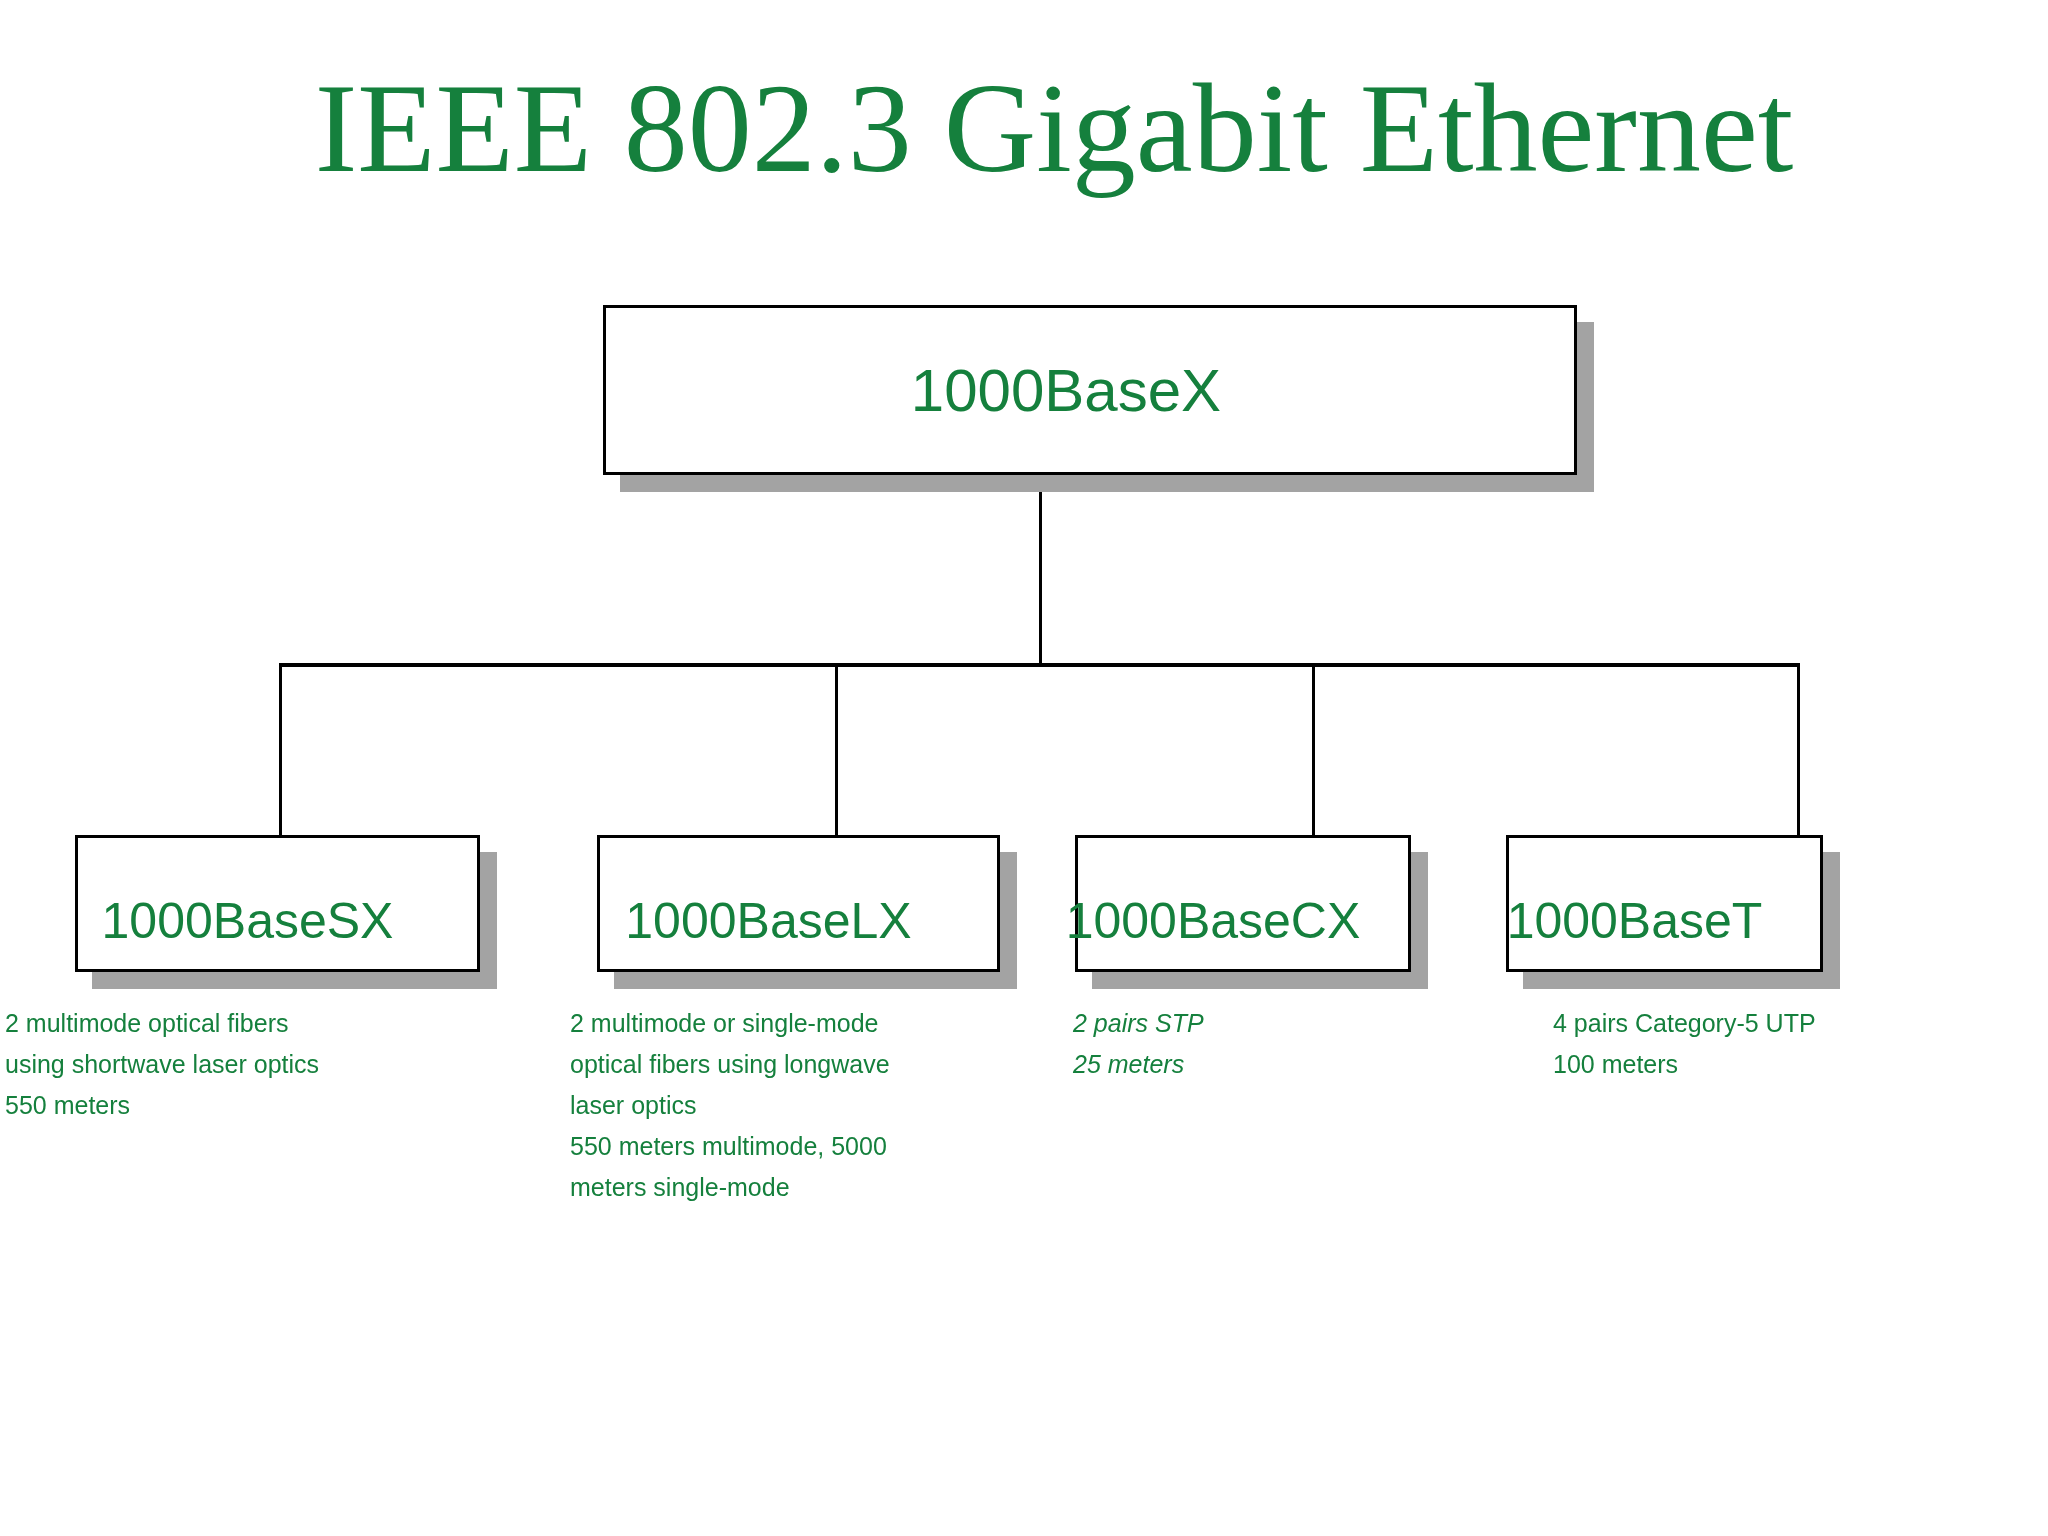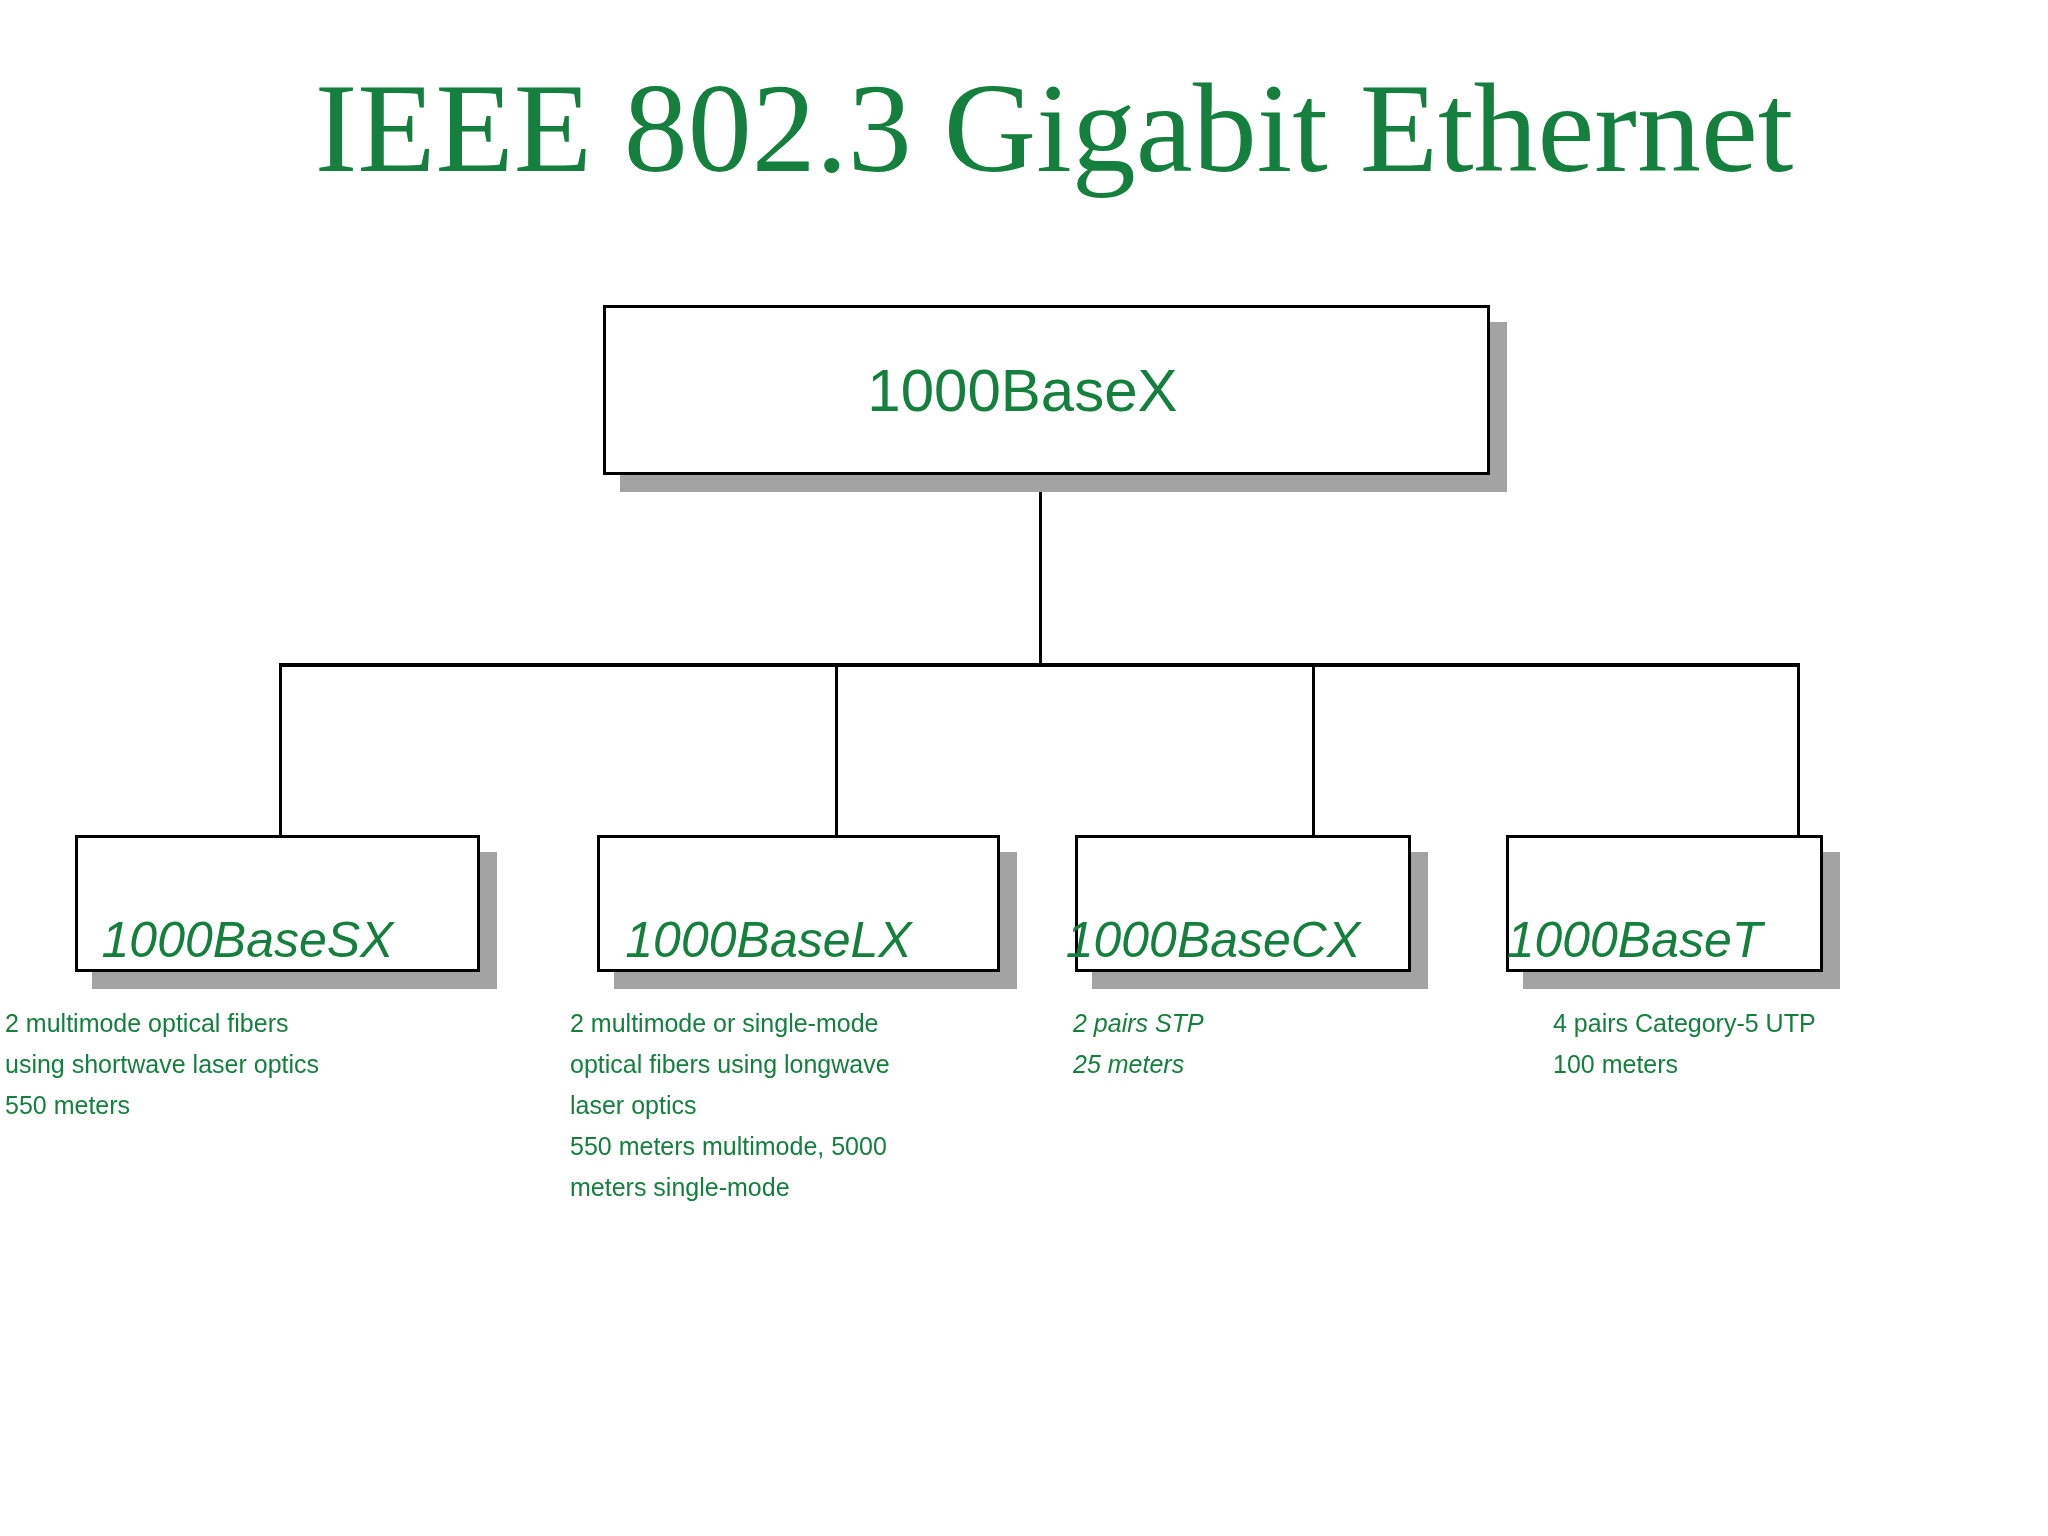--- a/index.html
+++ b/index.html
@@ -29,32 +29,31 @@
     box-sizing: border-box;
     background: #ffffff;
     border: 3px solid #000000;
     box-shadow: 17px 17px 0 0 #a3a3a3;
     z-index: 2;
     display: flex;
     justify-content: center;
     white-space: nowrap;
   }
   .node-root {
-    left: 603px; top: 305px; width: 887px; height: 170px;
+    left: 603px; top: 305px; width: 974px; height: 170px;
     align-items: center;
     padding-right: 48px;
     font-size: 60px;
   }
   .node-child {
     top: 835px; height: 137px;
-    align-items: flex-end;
+    align-items: center;
     padding-top: 34px;
     padding-right: 60px;
     font-size: 50px;
-    font-style: italic;
   }
   #child-sx { left: 75px;   width: 405px; }
   #child-lx { left: 597px;  width: 403px; }
   #child-cx { left: 1075px; width: 336px; }
   #child-t  { left: 1506px; width: 317px; }
 
   .line { position: absolute; background: #000000; z-index: 1; }
   #stem   { left: 1039px; top: 476px; width: 3px;    height: 190px; }
   #hline  { left: 279px;  top: 663px; width: 1521px; height: 4px;  }
   #drop-1 { left: 279px;  top: 665px; width: 3px;    height: 172px; }

